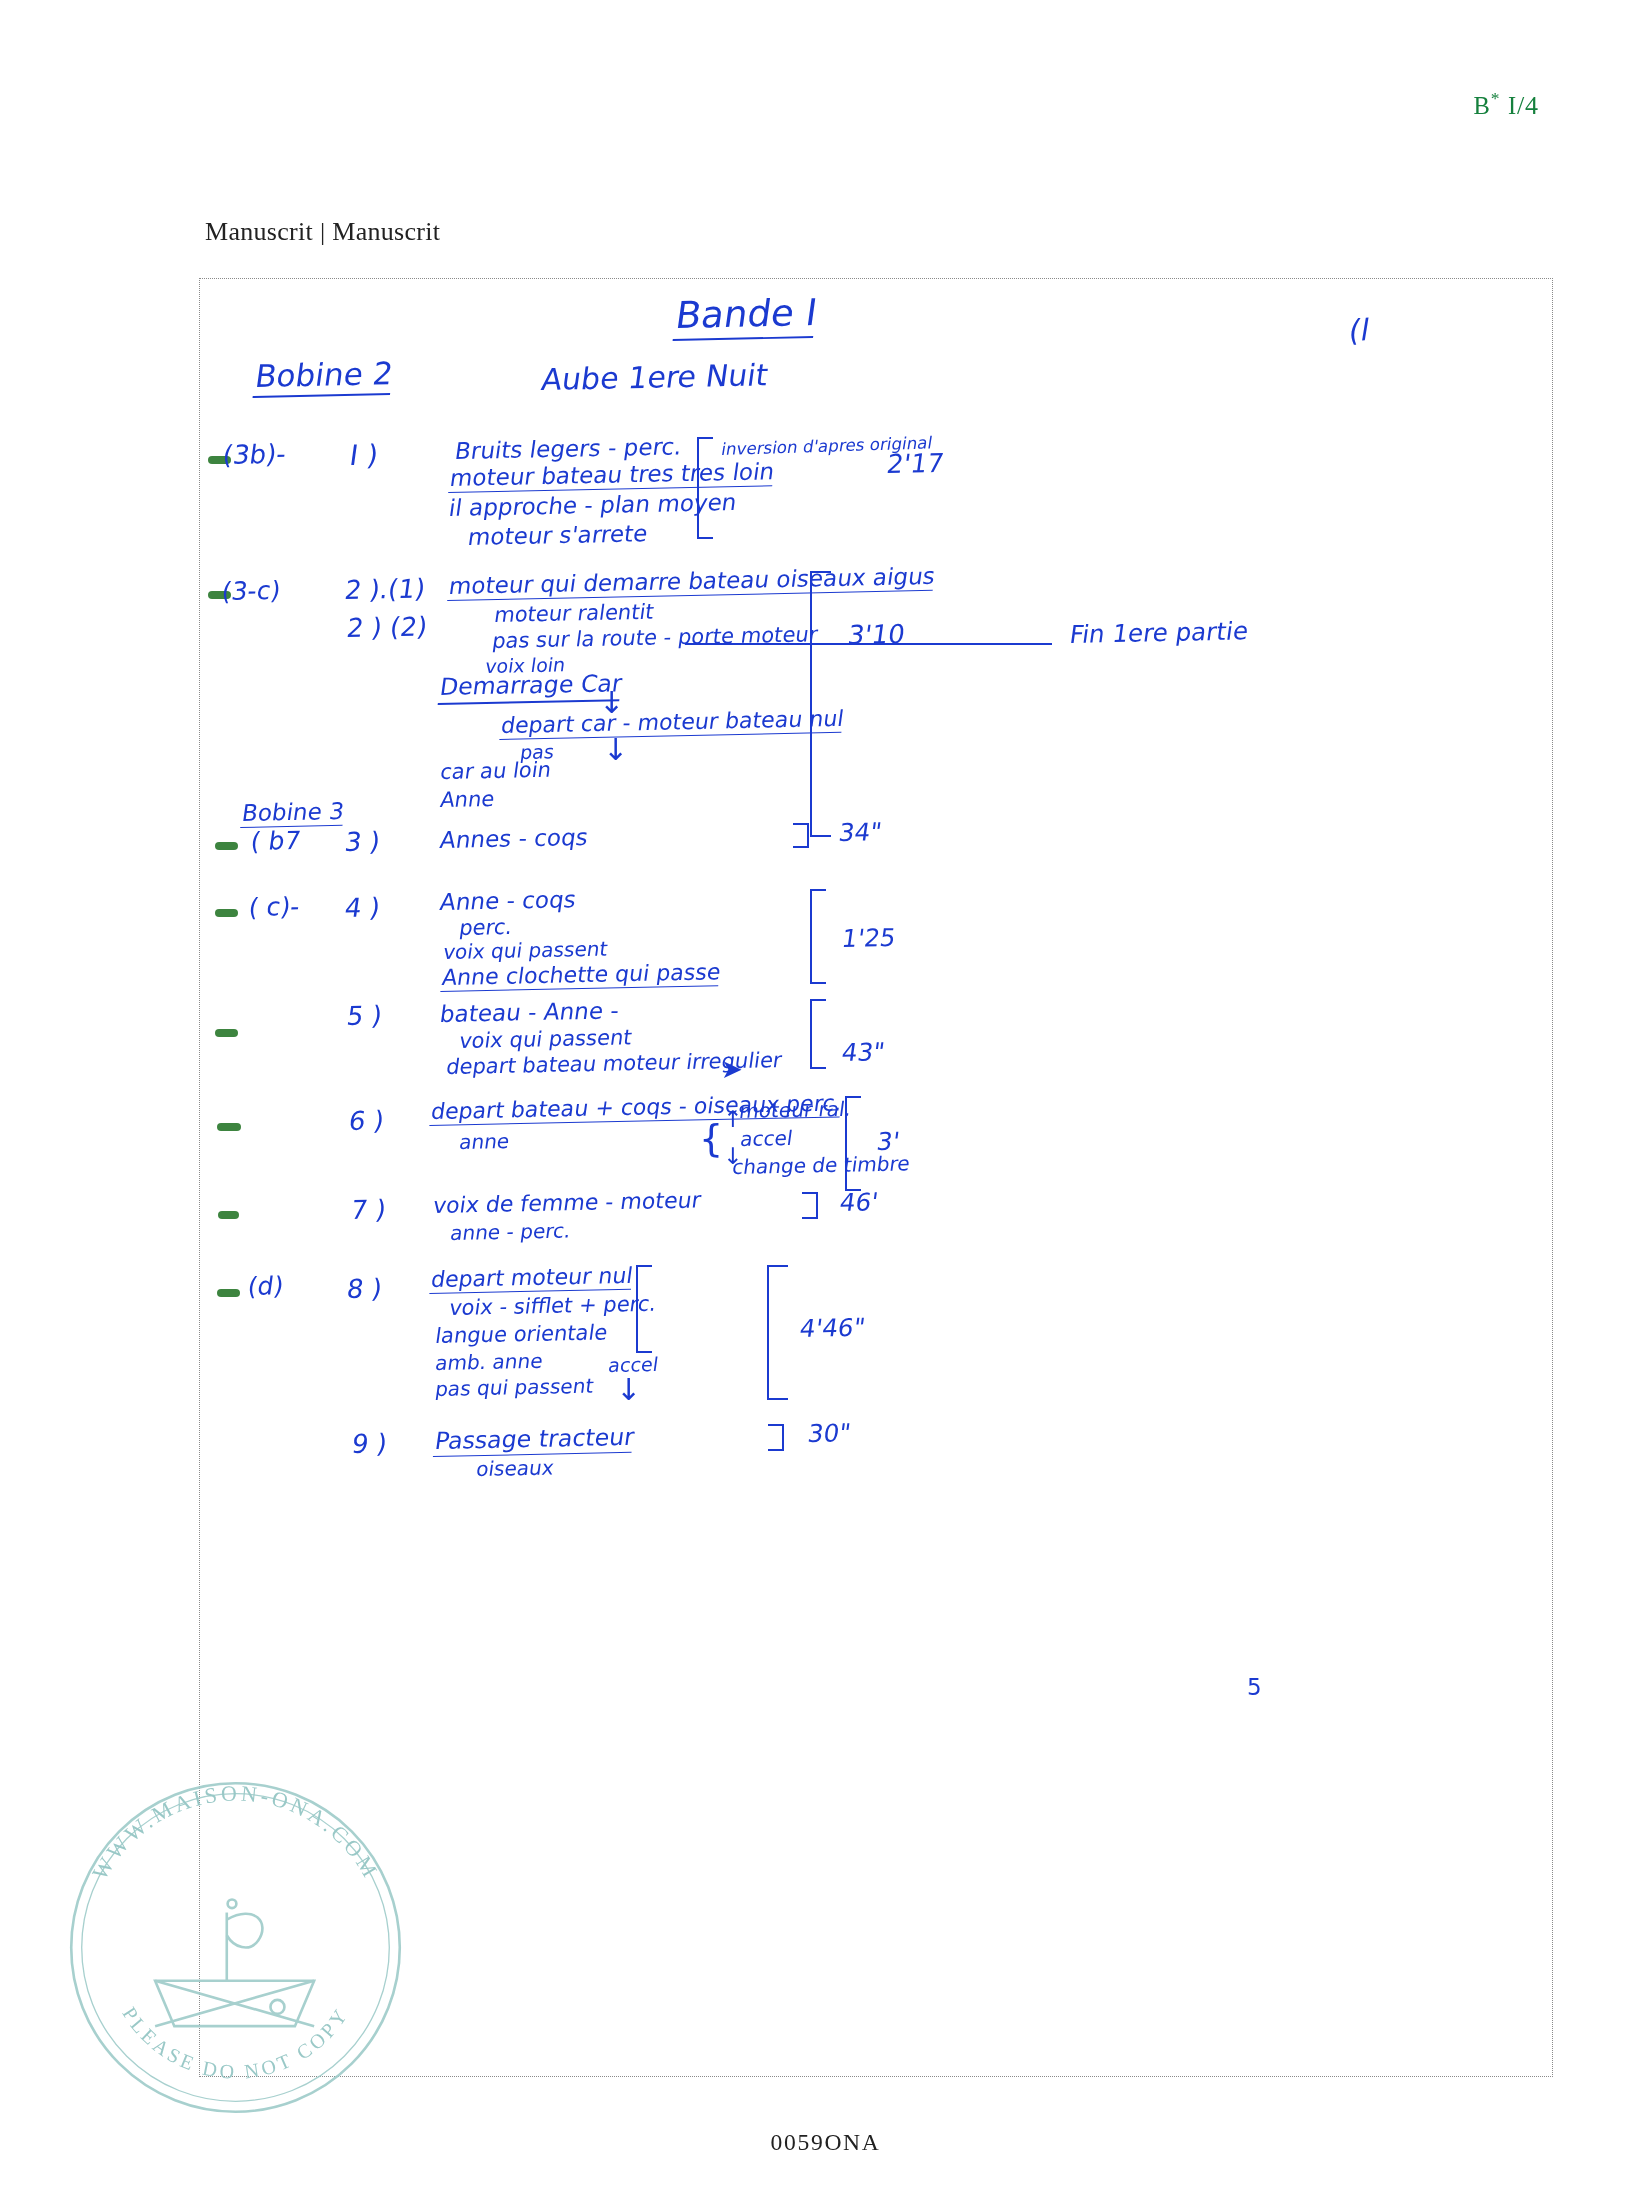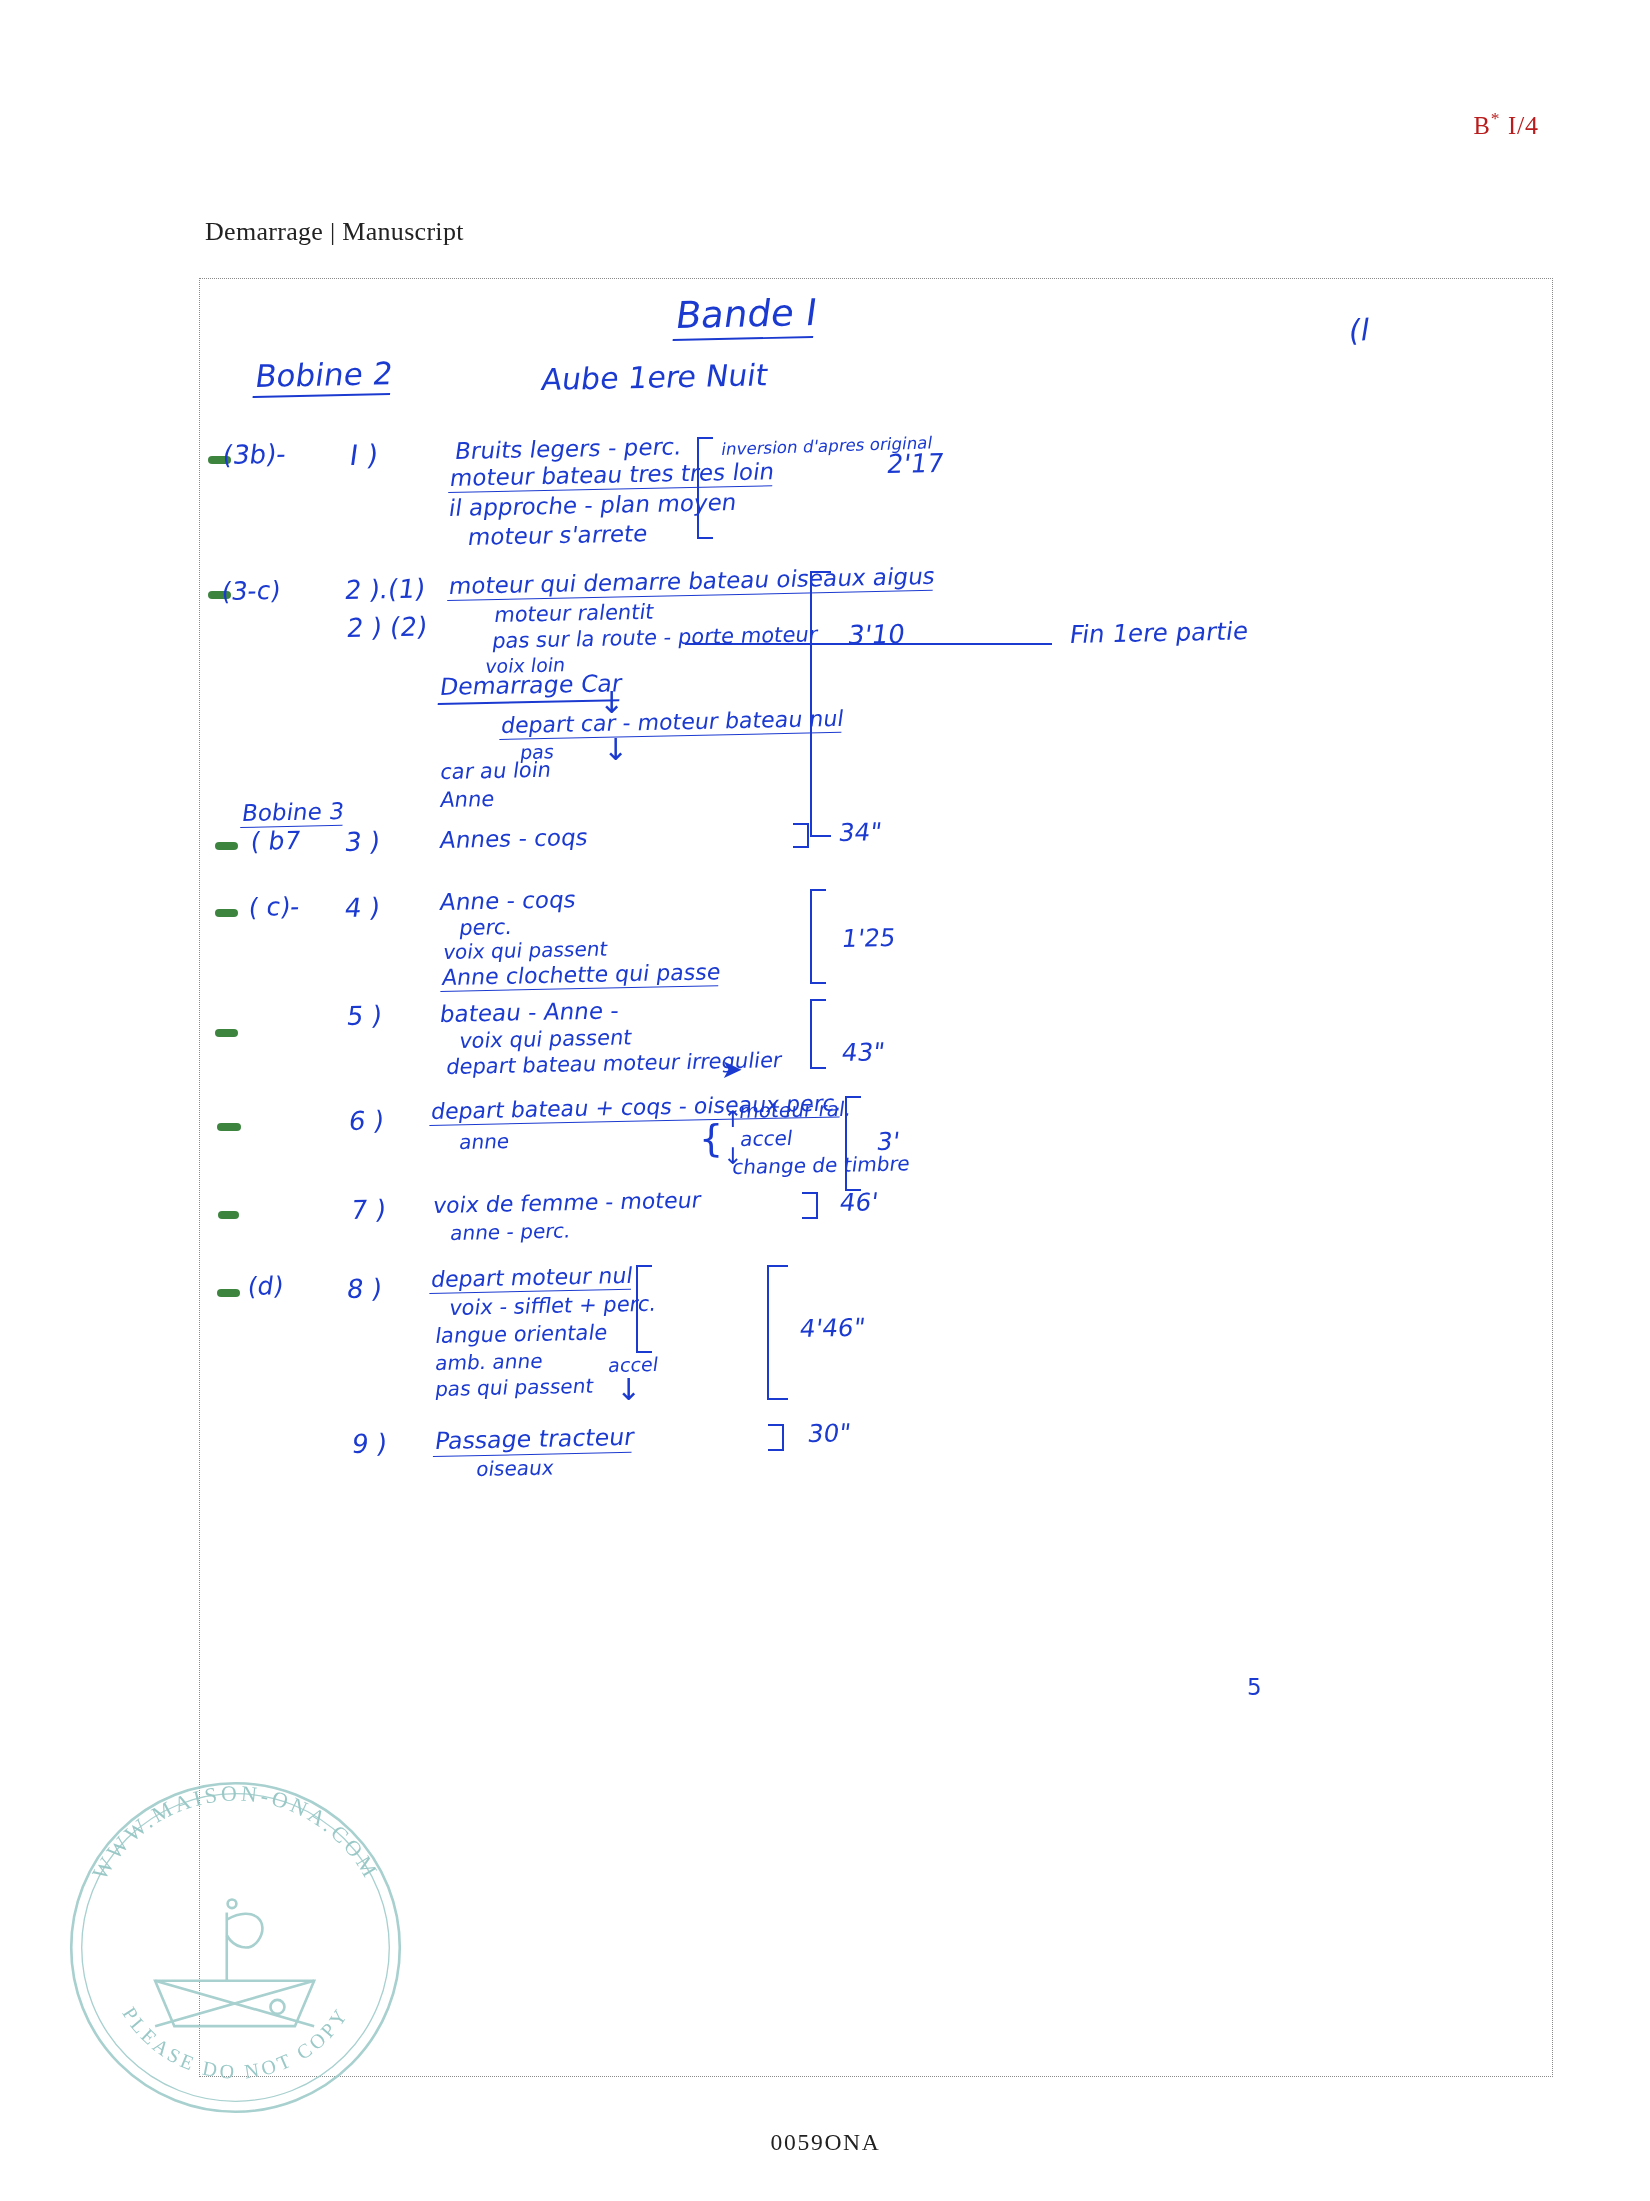--- a/index.html
+++ b/index.html
@@ -12,26 +12,26 @@
     height: 2201px;
     position: relative;
     font-family: "Liberation Serif", serif;
     color: #1a1a1a;
     overflow: hidden;
   }
 
   
   .page-ref {
     position: absolute;
-    top: 108px;
+    top: 88px;
     right: 112px;
     font-family: "Liberation Serif", serif;
     font-size: 26px;
     letter-spacing: 0.9px;
-    color: #b91c1c;
+    color: #15803d;
     white-space: nowrap;
   }
   .page-ref .sup {
     font-size: 17.5px;
     vertical-align: super;
   }
   .page-ref .smallcap {
     font-variant: small-caps;
     font-size: 24.5px;
   }
@@ -133,21 +133,21 @@
   }
 </style>
 </head>
 <body>
 
 <div class="page-ref">
   <span class="smallcap">B</span><span class="sup">*</span>
   <span class="smallcap">I</span><span>/4</span>
 </div>
 
-<div class="doc-label">Demarrage | Manuscript</div>
+<div class="doc-label">Manuscrit | Manuscrit</div>
 
 <div class="frame"></div>
 
 <div class="hand">
 
   <div class="h sk1" style="left:480px; top:15.7px; font-size:37px;">
     <span class="u2">Bande I</span>
   </div>
   <div class="h sk2" style="left:1153px; top:35px; font-size:30px;">(l</div>
 

